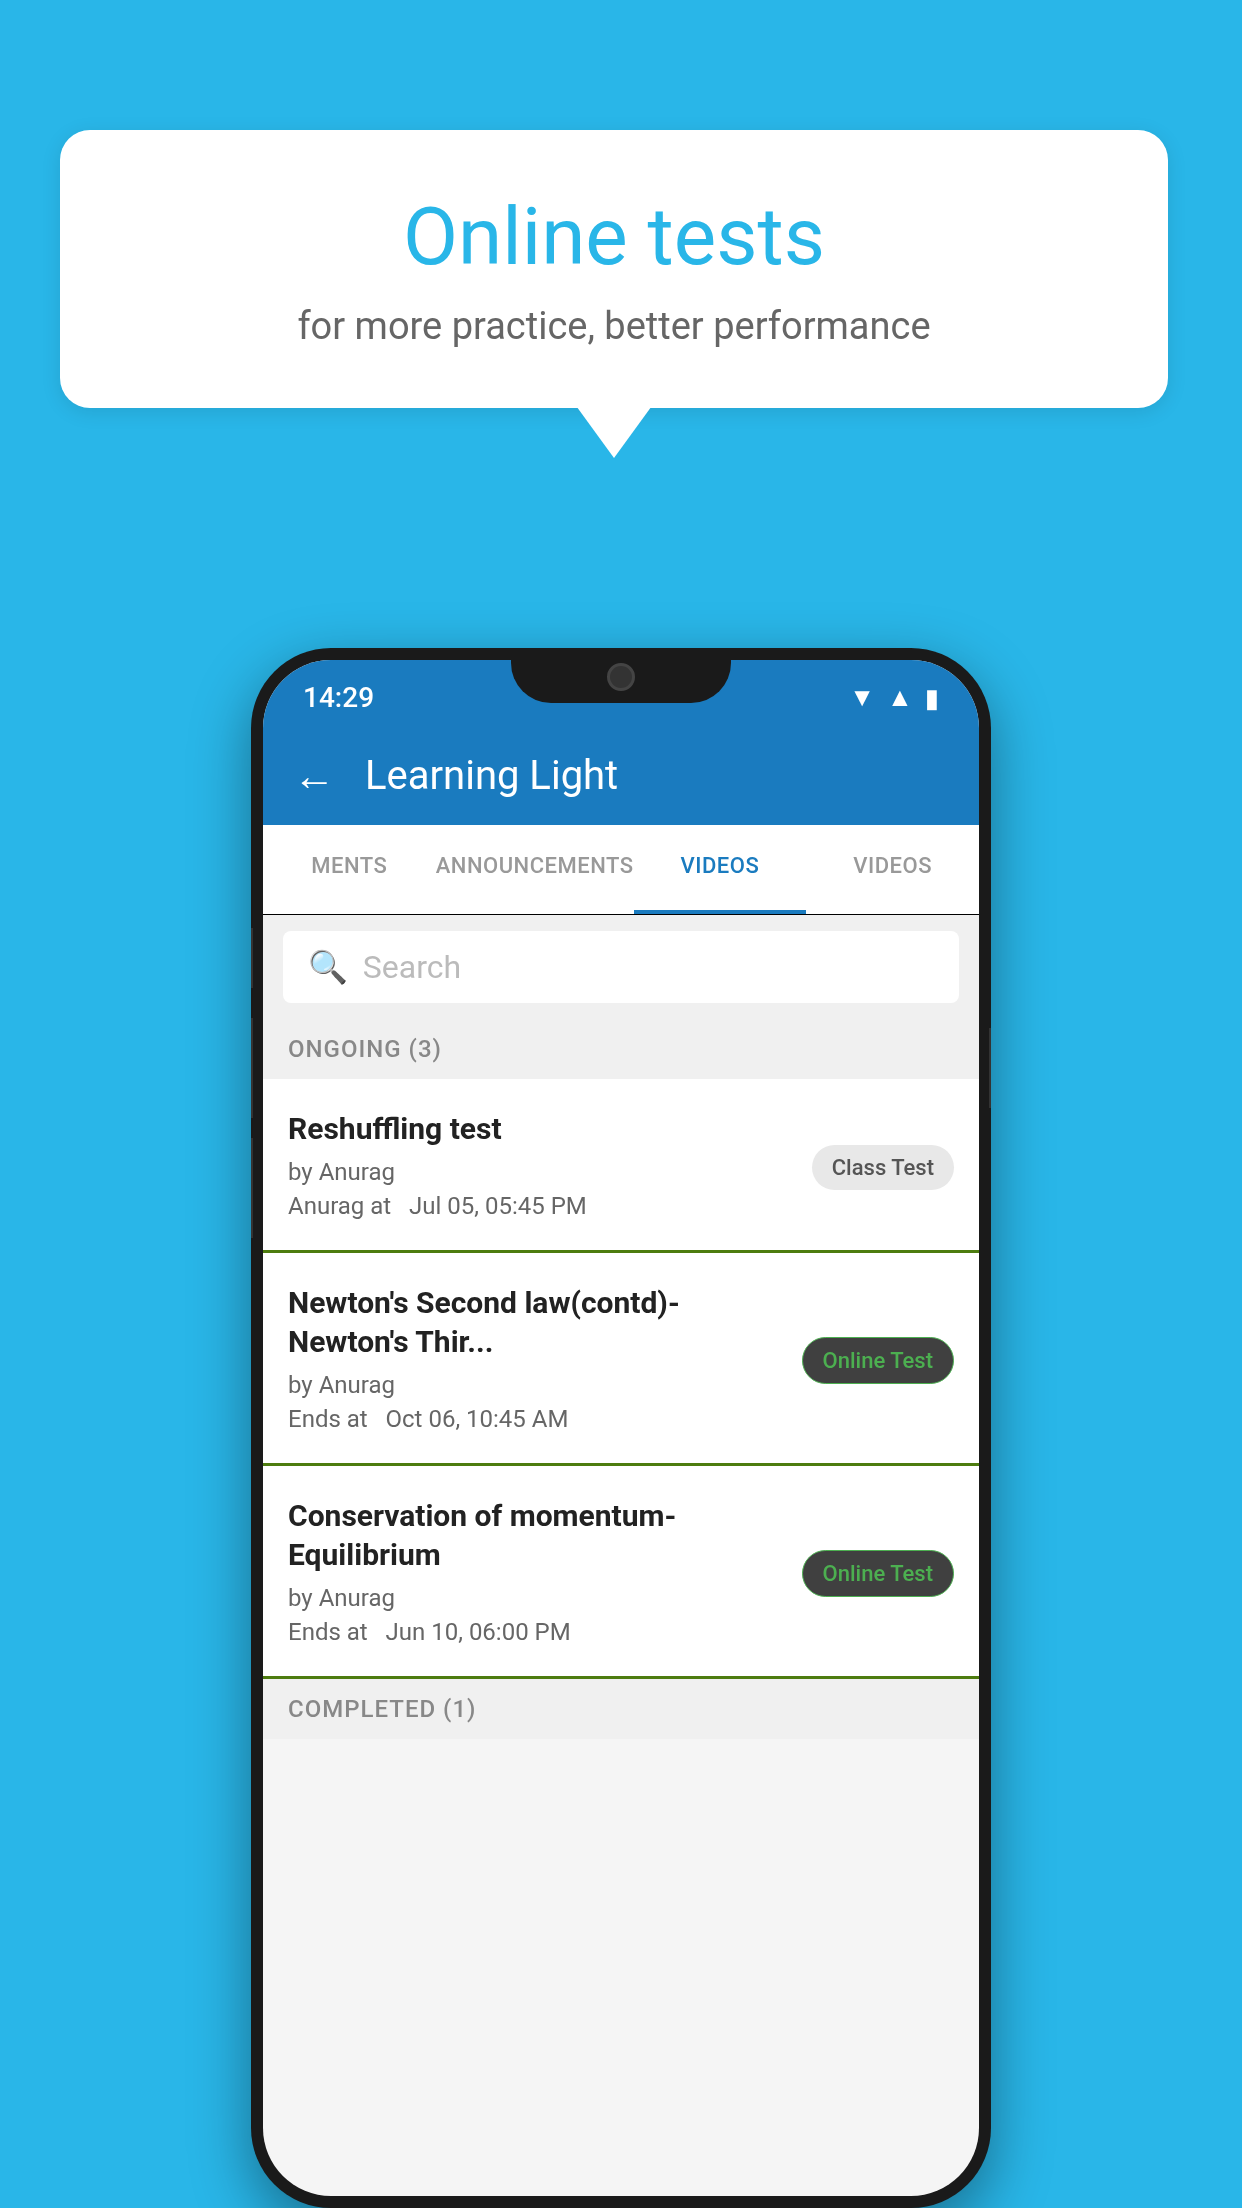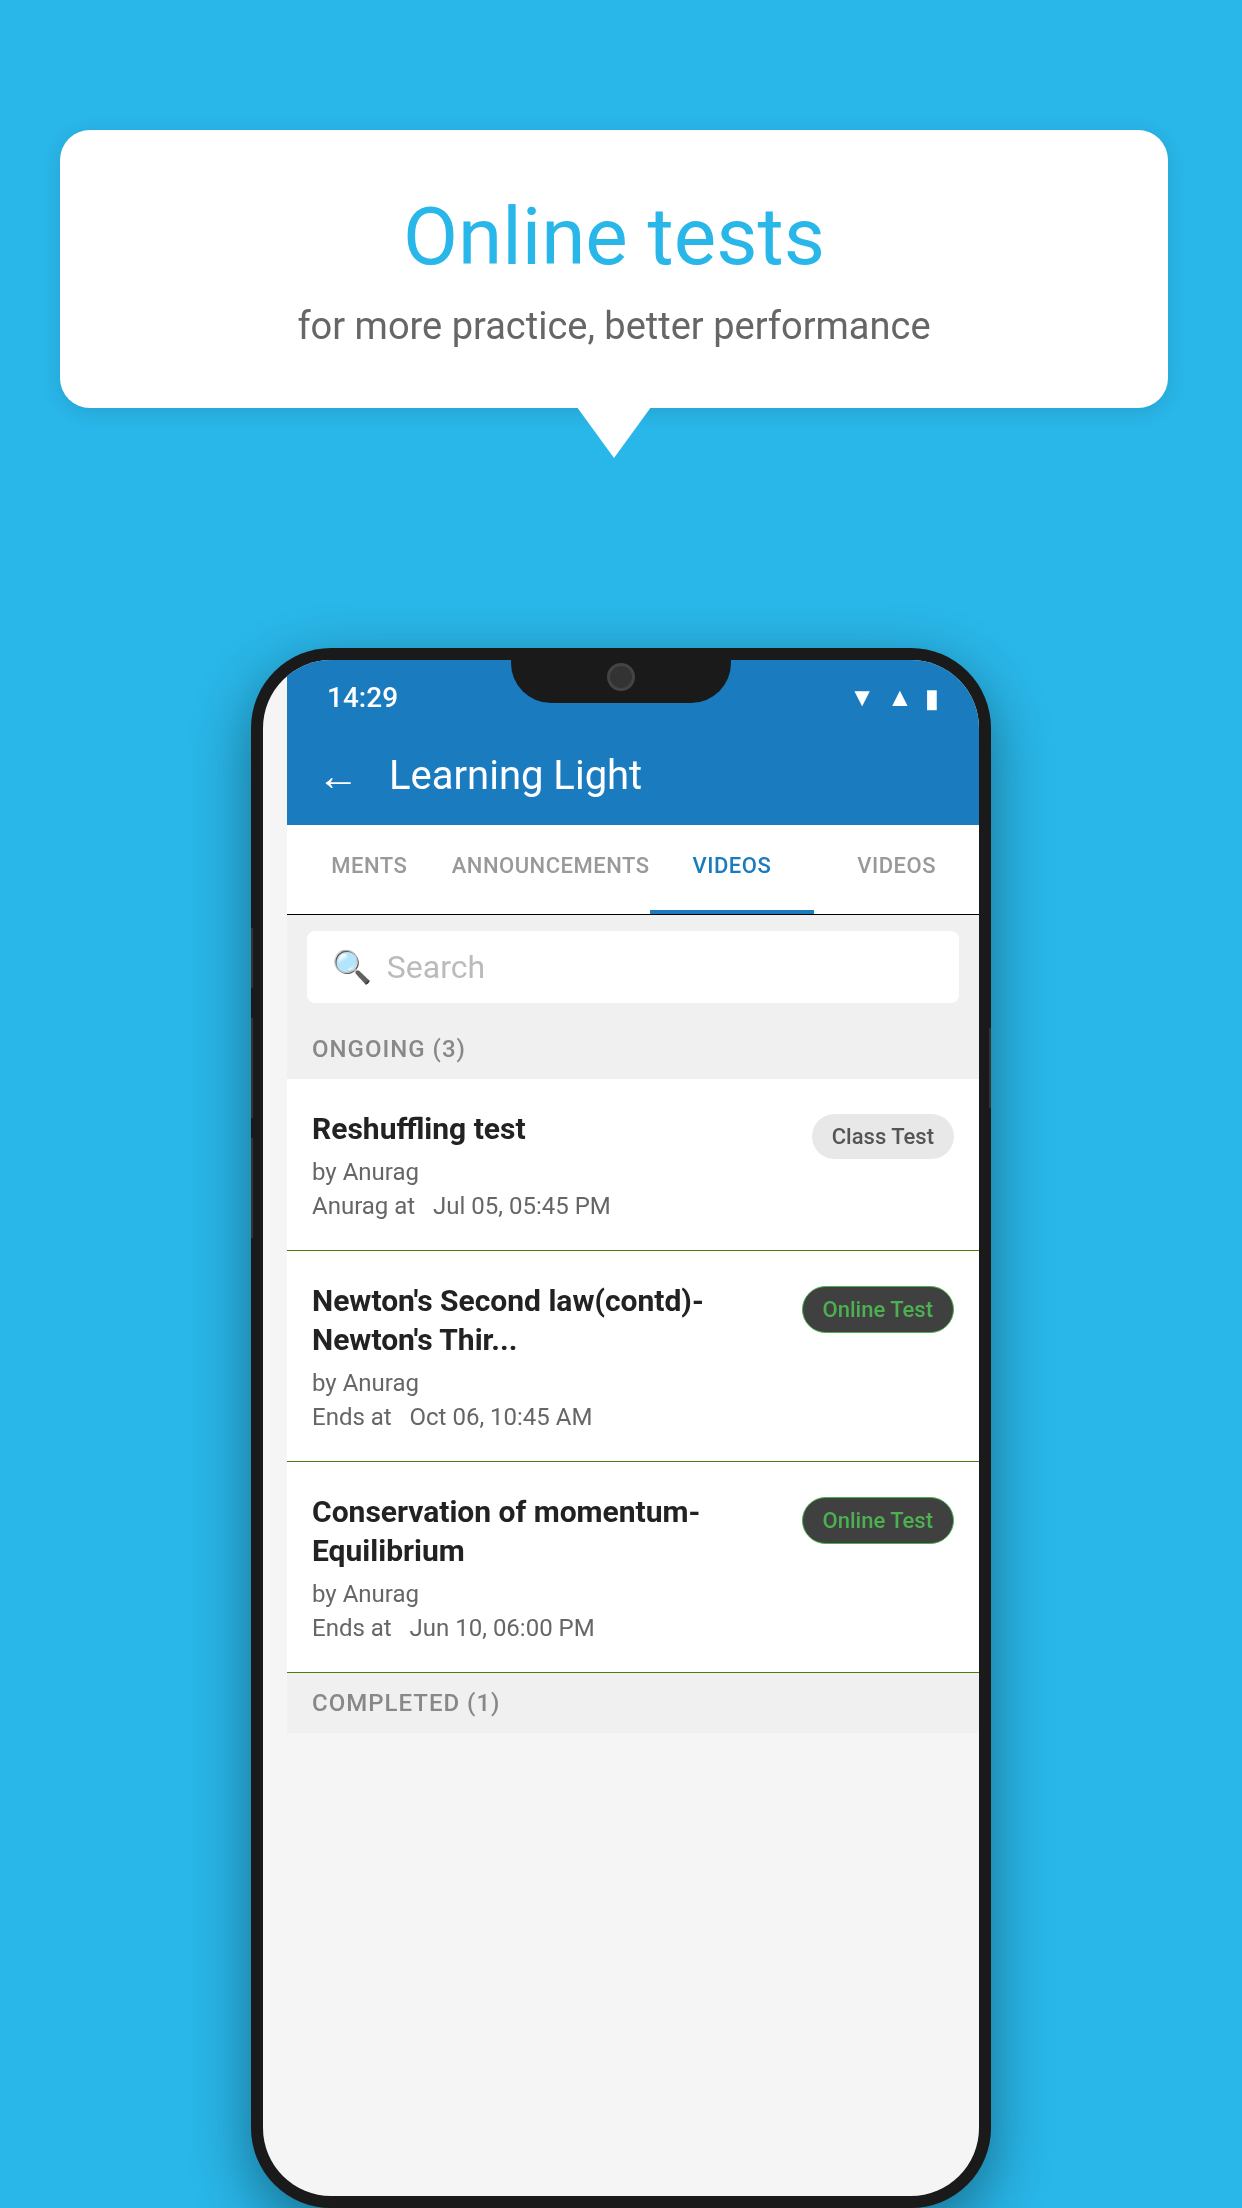--- a/index.html
+++ b/index.html
@@ -109,21 +109,20 @@
     
     .phone-screen {
       position: absolute;
       top: 12px;
       left: 12px;
       right: 12px;
       bottom: 12px;
       background: #f5f5f5;
       border-radius: 68px;
       overflow: hidden;
-      padding-left: 24px;
     }
 
     
     .status-bar {
       background: #1a7bbf;
       height: 65px;
       display: flex;
       align-items: center;
       justify-content: space-between;
       padding: 0 40px;
@@ -244,23 +243,23 @@
       letter-spacing: 1px;
     }
 
     
     .test-list {
       background: white;
     }
 
     .test-item {
       padding: 30px 25px;
-      border-bottom: 1px solid #4d7c0f;
-      display: flex;
-      align-items: flex-start;
+      border-bottom: 3px solid #4d7c0f;
+      display: flex;
+      align-items: center;
       justify-content: space-between;
     }
 
     .test-info {
       flex: 1;
       margin-right: 20px;
     }
 
     .test-name {
       font-size: 30px;

